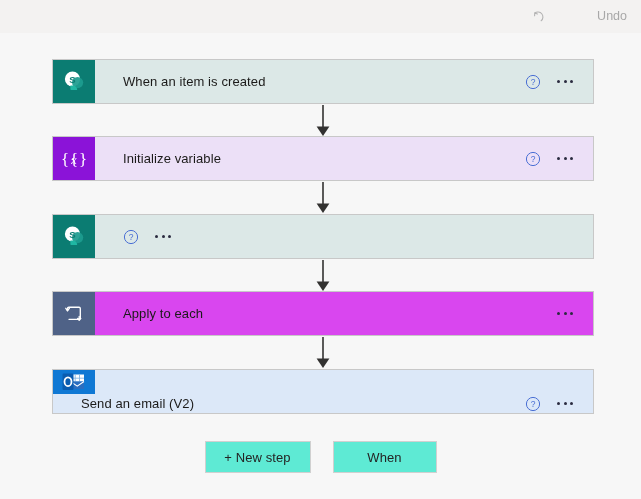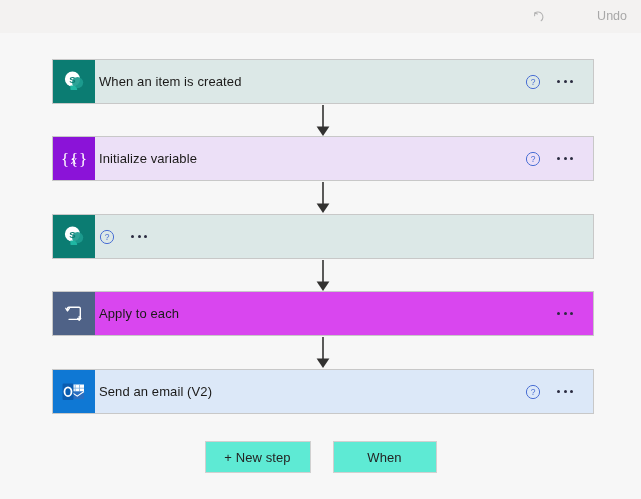--- a/index.html
+++ b/index.html
@@ -72,21 +72,21 @@
     min-width: 42px;
     display: flex;
     align-items: center;
     justify-content: center;
   }
 
   .card-body {
     flex: 1;
     display: flex;
     align-items: center;
-    padding: 0 8px 0 4px;
+    padding: 0 8px 0 28px;
   }
 
   .card-title {
     flex: 1;
     font-size: 13px;
     color: #1b1a19;
     letter-spacing: 0.1px;
     white-space: nowrap;
     overflow: hidden;
   }
@@ -288,21 +288,21 @@
           </span>
       </span>
     </div>
   </div>
 
   <svg class="connector" style="top:304px;" viewBox="0 0 24 32">
     <line x1="12" y1="0" x2="12" y2="23" stroke="#323130" stroke-width="1.6"></line>
     <path d="M12 31 L5.6 21.5 L18.4 21.5 Z" fill="#323130"></path>
   </svg>
 
-  <div class="card tint-outlook" style="top:336px;">
+  <div class="card tint-outlook" style="top:336px;flex-direction:column;">
     <div class="card-icon icon-outlook">
       <svg width="26" height="24" viewBox="0 0 26 24">
         <rect x="10" y="4.5" width="13" height="14" fill="#ffffff"></rect>
         <g stroke="#7fb2e0" stroke-width="0.85">
           <line x1="10" y1="8.2" x2="23" y2="8.2"></line>
           <line x1="10" y1="11.6" x2="23" y2="11.6"></line>
           <line x1="10" y1="15" x2="23" y2="15"></line>
           <line x1="14.2" y1="4.5" x2="14.2" y2="18.5"></line>
           <line x1="18.5" y1="4.5" x2="18.5" y2="18.5"></line>
         </g>

